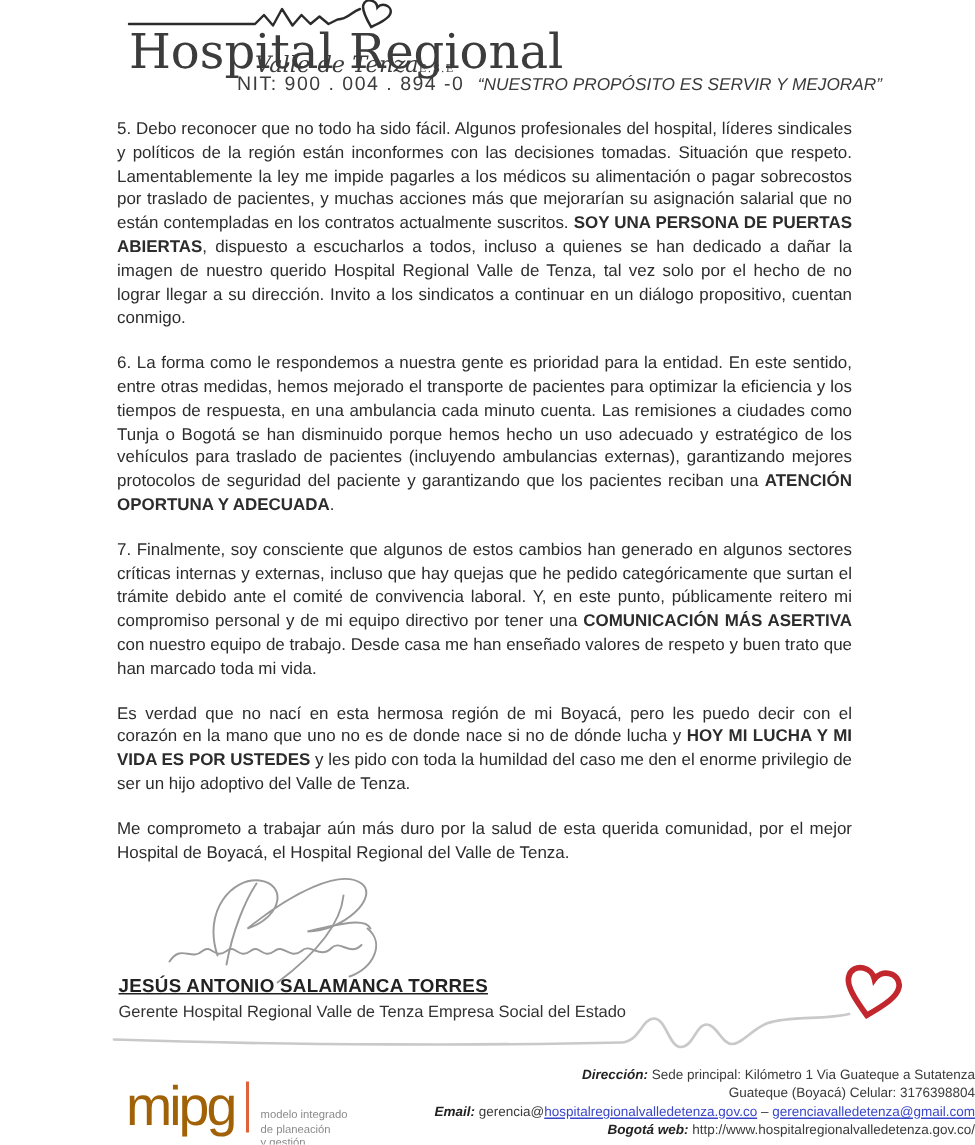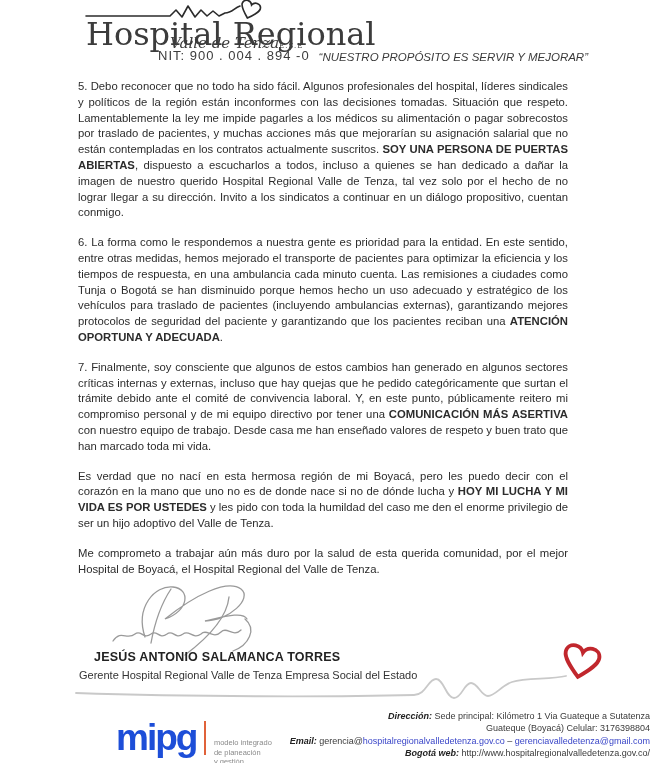--- a/index.html
+++ b/index.html
@@ -36,43 +36,43 @@
   .letter{
     position:absolute;left:78px;top:79px;width:494px;
     font-size:11.3px;line-height:15.8px;text-align:justify;color:#2c2c2c;
   }
   .letter p{margin:0 4px 14px 0;}
   .letter b{font-weight:bold;}
 
   
   .sig-svg{position:absolute;left:105px;top:579px;width:180px;height:80px;}
   .sig-name{
-    position:absolute;left:94px;top:650px;
-    font-size:12.5px;font-weight:bold;letter-spacing:.2px;color:#222;white-space:nowrap;
+    position:absolute;left:79px;top:650px;
+    font-size:12.5px;font-weight:bold;letter-spacing:.2px;color:#222;white-space:nowrap;text-decoration:underline;
   }
   .sig-title{
     position:absolute;left:79px;top:669px;
     font-size:11px;color:#333;white-space:nowrap;
   }
   .divider-svg{position:absolute;left:74px;top:640px;width:572px;height:66px;}
 
   
   .mipg{position:absolute;left:84px;top:710px;display:flex;align-items:center;gap:8px;}
   .mipg-word{
-    font-size:37px;font-weight:bold;letter-spacing:-2px;color:#1d4ed8;
-    line-height:36px;font-family:"Liberation Sans",sans-serif;margin-left:32px;
+    font-size:37px;font-weight:normal;letter-spacing:-2px;color:#a16207;
+    line-height:36px;font-family:"Liberation Sans",sans-serif;
   }
   .mipg-sep{width:1.5px;height:34px;background:#e0623a;}
   .mipg-caption{font-size:7.5px;line-height:9.5px;color:#8a8a8a;margin-top:28px;}
   .contact{
     position:absolute;right:0;top:710px;text-align:right;
     font-size:9px;line-height:12.4px;color:#3a3a3a;white-space:nowrap;
   }
   .contact .lbl{font-weight:bold;font-style:italic;color:#222;}
-  .contact a, .contact .link{color:#3a46c8;cursor:pointer;}
+  .contact a, .contact .link{color:#3a46c8;text-decoration:underline;cursor:pointer;}
 </style>
 </head>
 <body>
 
 <div class="page">
 
   <div class="logo-block">
     <svg class="logo-beat" viewBox="0 0 200 26">
       <path d="M4 16 L88 16 L94 10 L100 17 L106 6 L113 17 L119 10 L125 16 L131 11 L137 16 L143 13 C 150 13 152 8 158 6" fill="none" stroke="#2b2b2b" stroke-width="1.6" stroke-linecap="round" stroke-linejoin="round"></path>
       <g transform="translate(168,10) rotate(18)">

